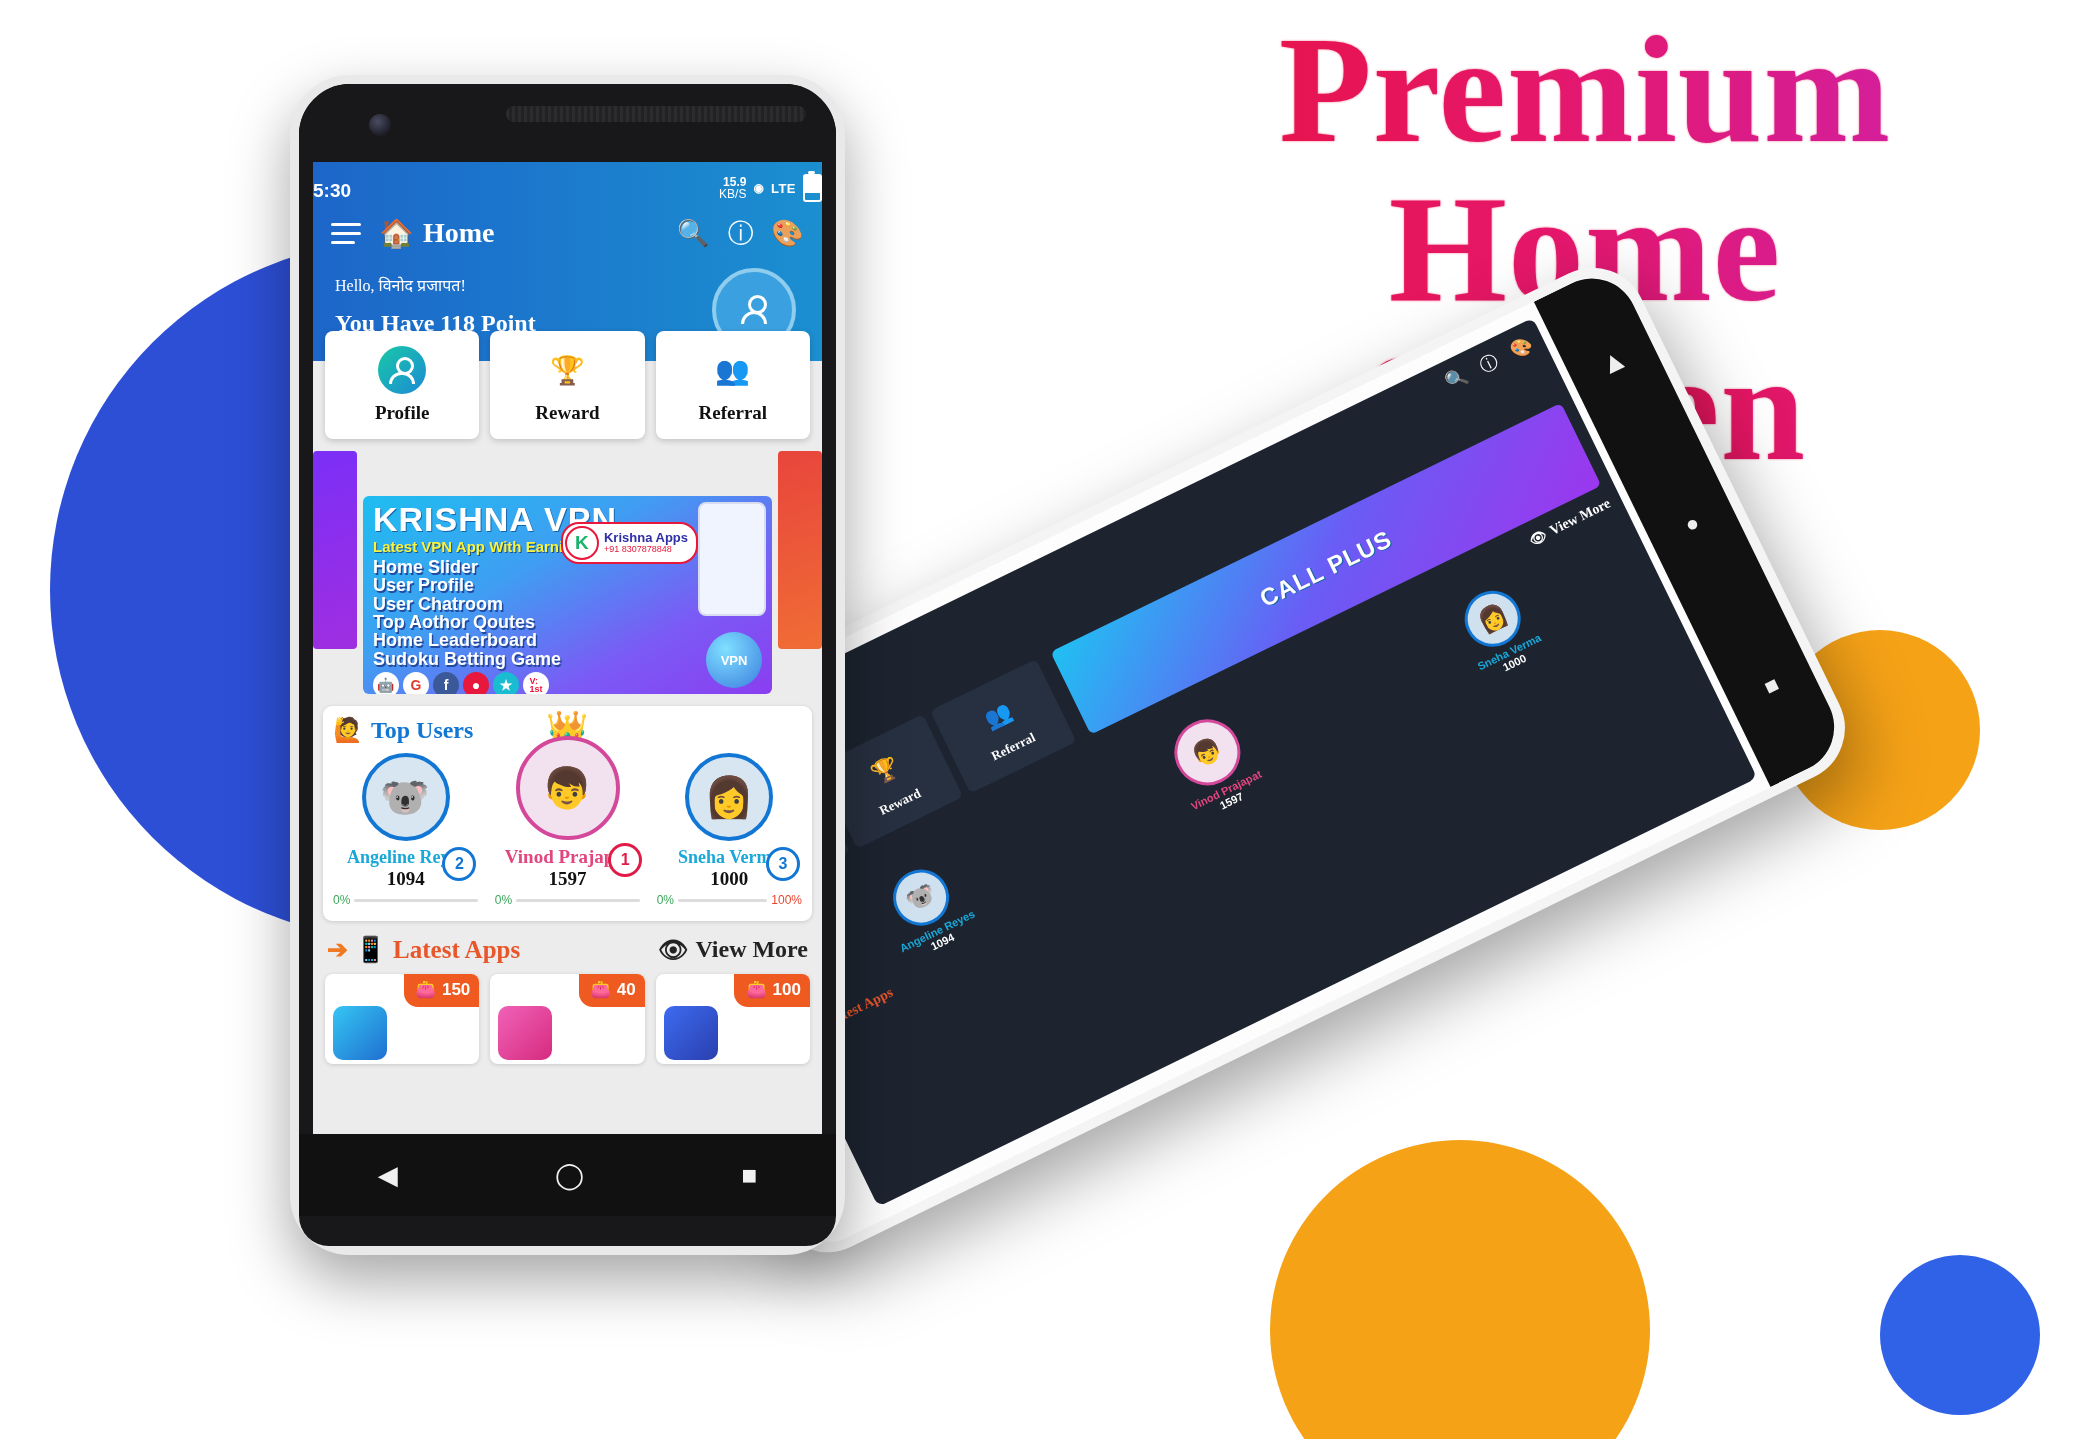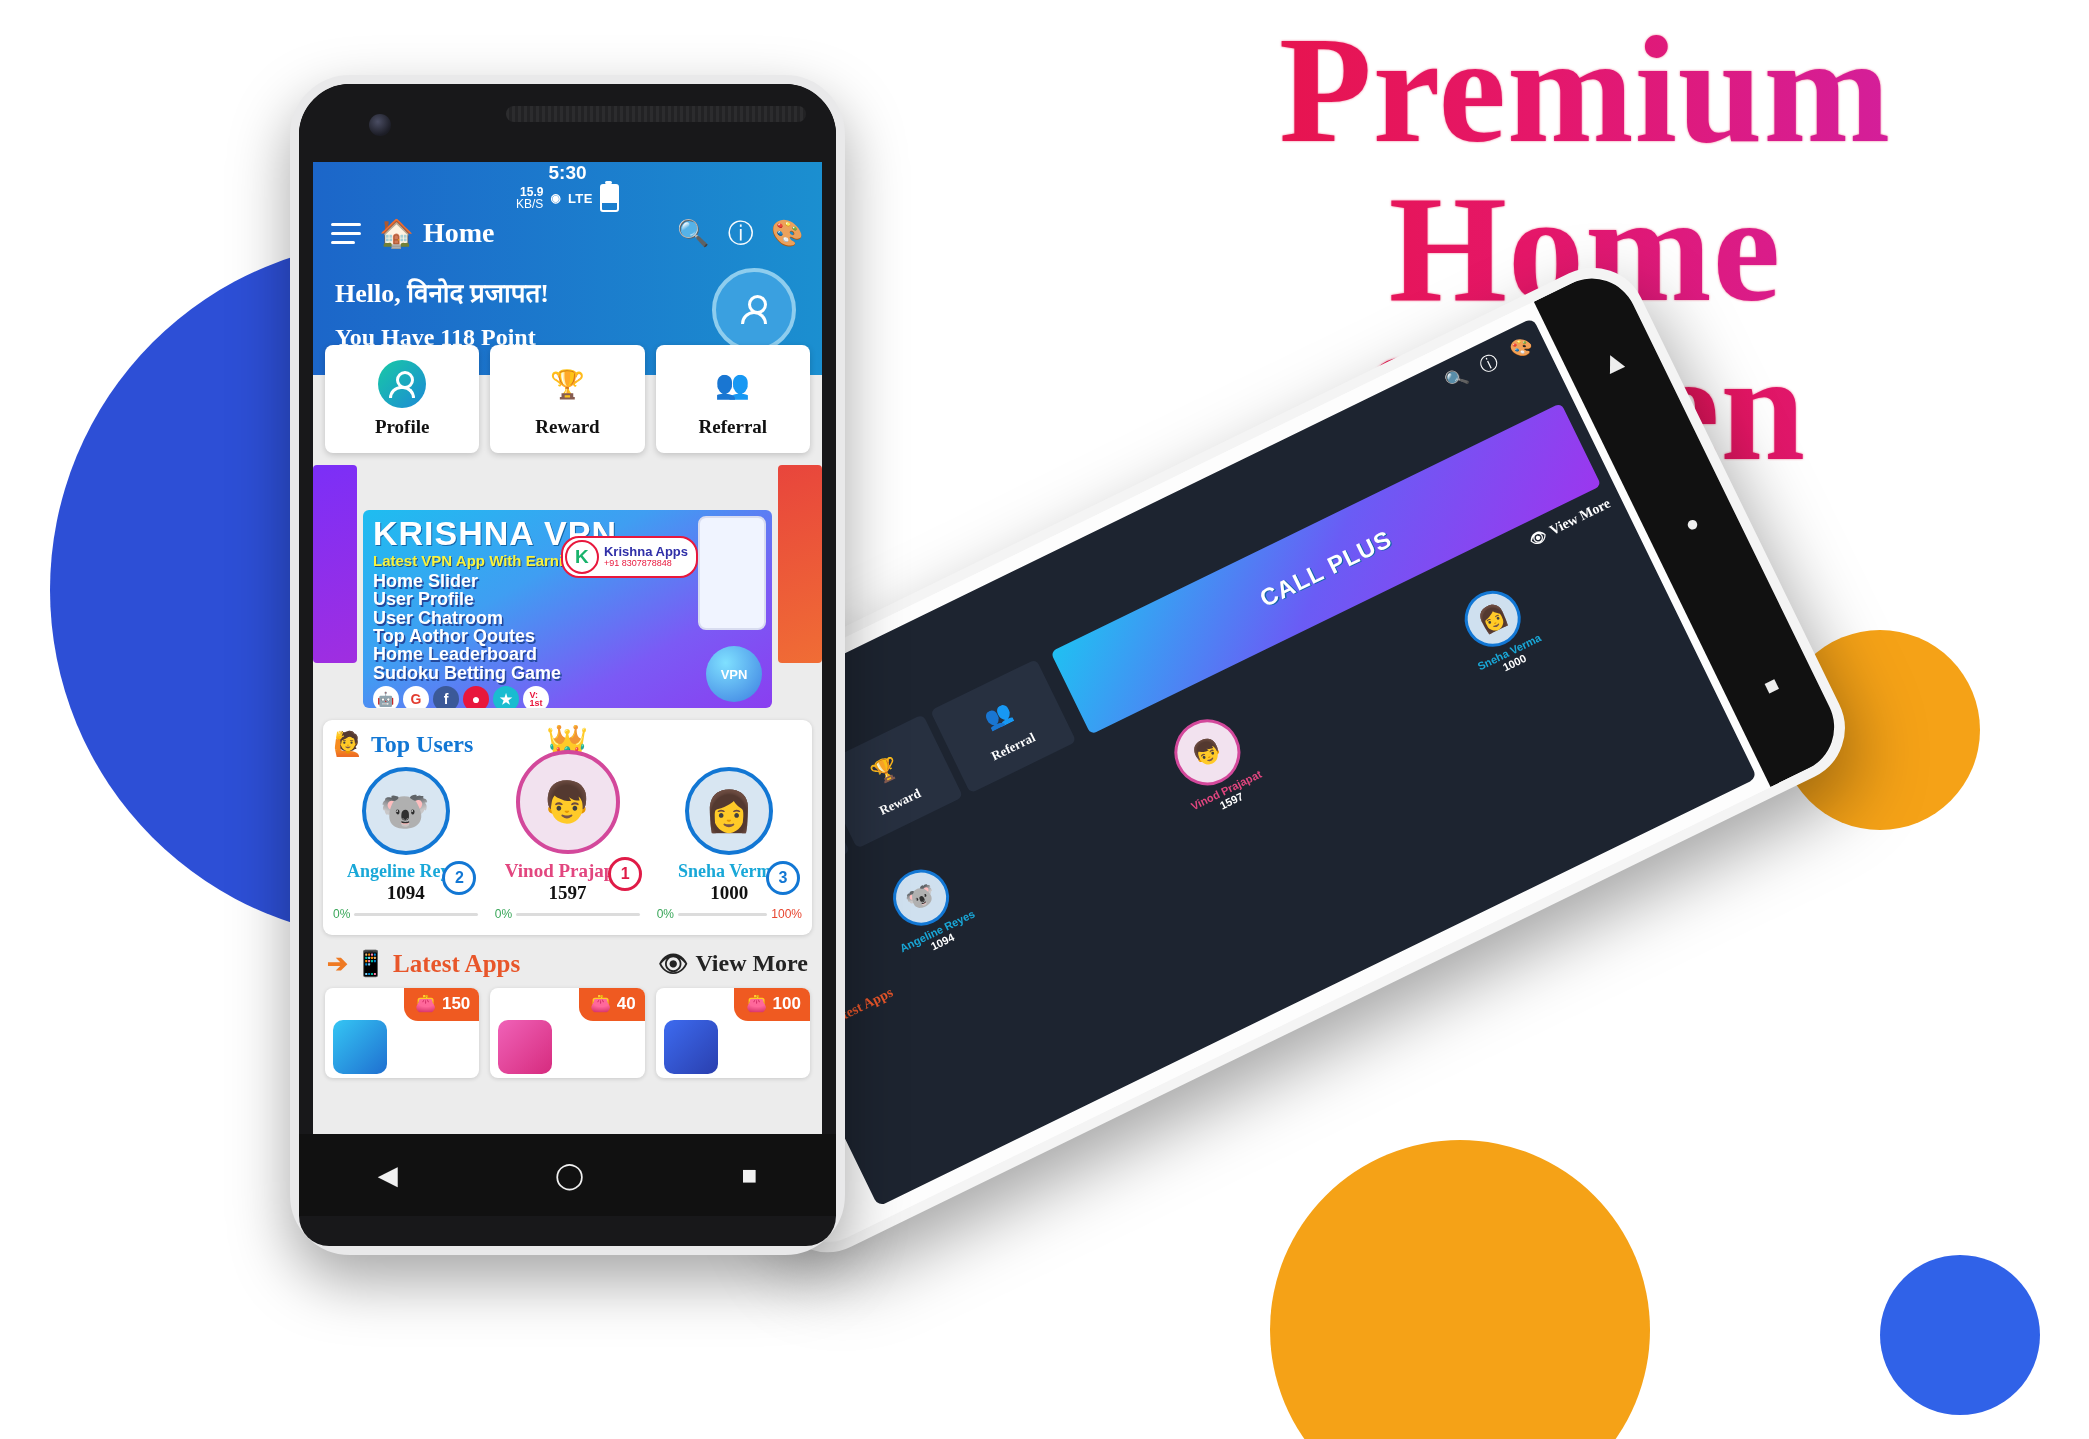--- a/index.html
+++ b/index.html
@@ -43,23 +43,23 @@
   #ph1-speaker{position:absolute;right:30px;top:22px;width:300px;height:16px;border-radius:8px;
       background:repeating-linear-gradient(90deg,#2c2c2e 0 3px,#222224 3px 6px);}
   #ph1-screen{position:absolute;left:14px;right:14px;top:78px;bottom:112px;overflow:hidden;
       background:#ececec;}
   #ph1-navbar{position:absolute;left:0;right:0;bottom:30px;height:82px;background:#111;
       display:flex;align-items:center;justify-content:space-around;}
   #ph1-chin{position:absolute;left:0;right:0;bottom:0;height:30px;border-radius:0 0 52px 52px;background:#18181a;}
   .navglyph{color:#f1f1f1;font-size:26px;line-height:1;}
 
   
-  .statusbar{height:40px;display:flex;align-items:center;justify-content:space-between;
+  .statusbar{height:40px;display:flex;align-items:flex-end;justify-content:space-between;
       padding:0 0;color:#fff;font-size:19px;font-weight:bold;
-      background:linear-gradient(90deg,#1c66c9 0%,#1b8fd0 100%);flex-direction:column;}
+      background:linear-gradient(90deg,#1c66c9 0%,#1b8fd0 100%);}
   .sb-right{display:flex;align-items:center;gap:7px;font-size:12px;font-weight:bold;}
   .sb-kb{line-height:1.0;text-align:right;}
   .sb-kb i{display:block;font-style:normal;font-size:12px;font-weight:normal;}
   .sb-batt{width:15px;height:24px;border:2px solid #fff;border-radius:3px;position:relative;
       background:linear-gradient(#fff 0 70%,transparent 70%);}
   .sb-batt:before{content:"";position:absolute;left:3px;top:-5px;width:7px;height:3px;background:#fff;border-radius:2px;}
   .sb-lte{font-size:13px;letter-spacing:.5px;}
 
   
   .appbar{height:62px;display:flex;align-items:center;gap:18px;padding:0 18px;color:#fff;
@@ -68,21 +68,21 @@
   .hamburger span{display:block;height:3px;background:#fff;border-radius:2px;}
   .hamburger span:nth-child(3){width:80%;}
   .appbar .title{font-family:"Liberation Serif",serif;font-weight:bold;font-size:28px;
       display:flex;align-items:center;gap:9px;}
   .appbar .spacer{flex:1;}
   .appbar .act{font-size:26px;line-height:1;opacity:.97;}
 
   
   .greet{background:linear-gradient(90deg,#1c66c9 0%,#1b8fd0 100%);padding:10px 22px 24px;
       position:relative;color:#fff;font-family:"Liberation Serif",serif;}
-  .greet .l1{font-size:26px;font-weight:bold;margin-bottom:14px;}
+  .greet .l1{font-size:16px;font-weight:normal;margin-bottom:14px;}
   .greet .l2{font-size:24px;font-weight:bold;}
   .avatar{position:absolute;right:26px;top:4px;width:76px;height:76px;border-radius:50%;
       background:#3aa0e0;border:4px solid #8ecdee;display:flex;align-items:center;justify-content:center;}
   .avatar .person{width:30px;height:30px;position:relative;}
   .avatar .person:before{content:"";position:absolute;left:9px;top:0;width:13px;height:13px;border-radius:50%;
       border:3px solid #fff;}
   .avatar .person:after{content:"";position:absolute;left:2px;top:16px;width:26px;height:13px;
       border:3px solid #fff;border-bottom:none;border-radius:14px 14px 0 0;box-sizing:border-box;}
 
   

